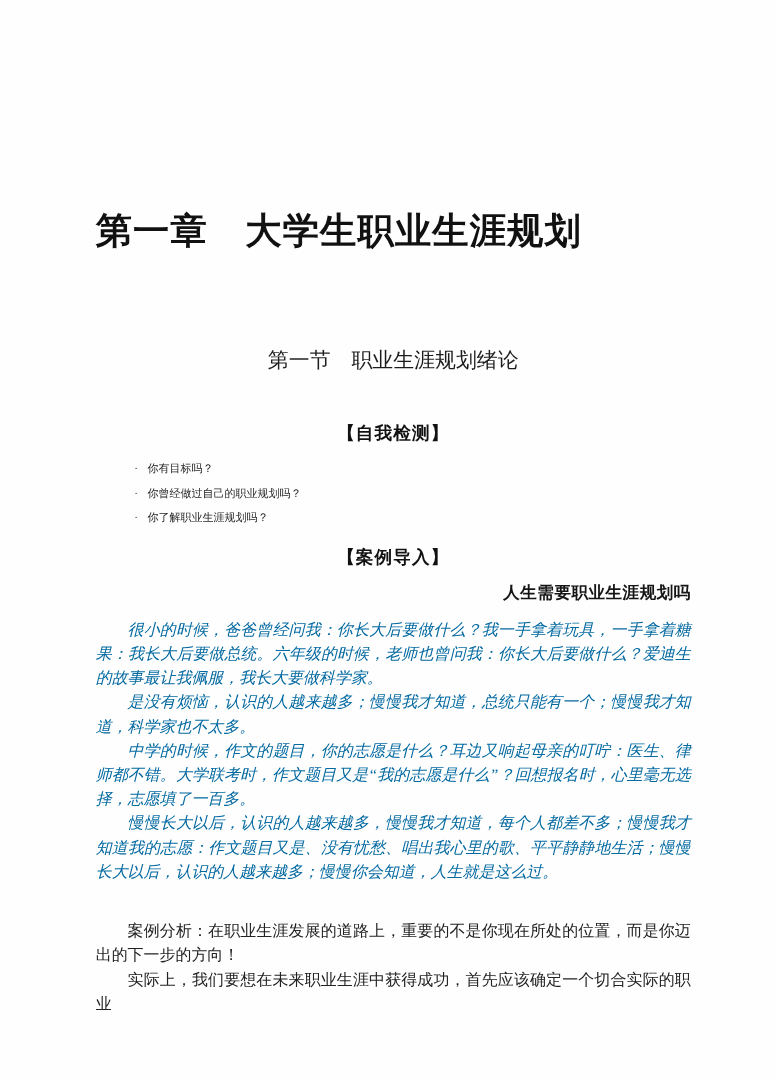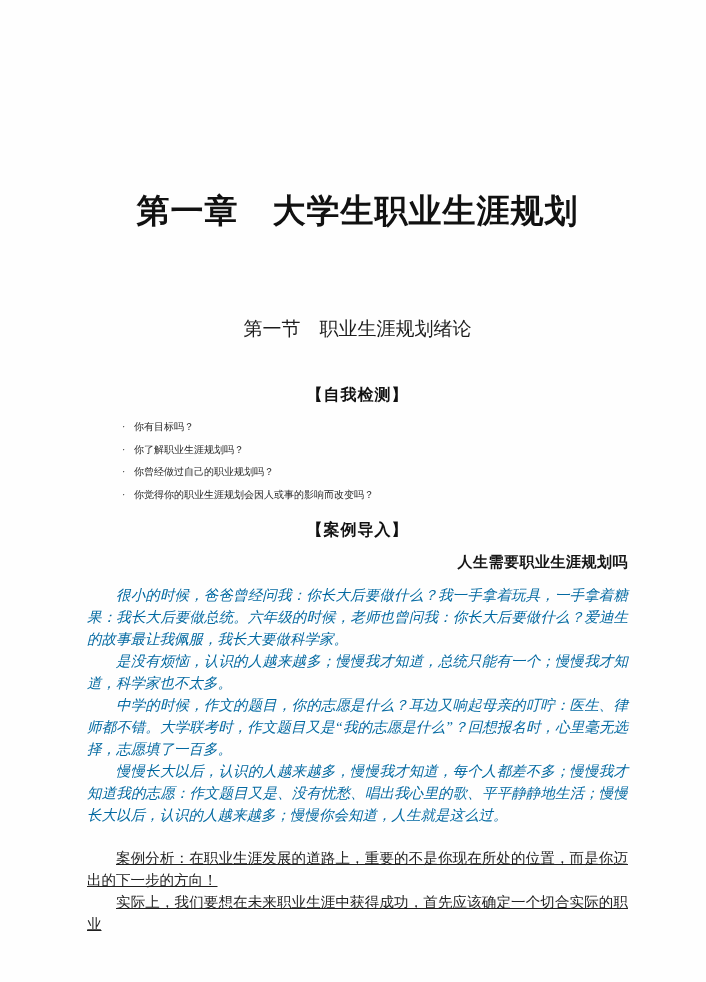--- a/index.html
+++ b/index.html
@@ -17,21 +17,20 @@
     box-sizing: border-box;
     padding: 190px 78px 0 87px;
     font-family: "Liberation Serif", serif;
     overflow: hidden;
   }
   .chapter-title {
     margin: 0;
     font-size: 33px;
     line-height: 42px;
     font-weight: bold;
-    text-align: center;
     letter-spacing: 1px;
     color: #111111;
     font-family: "Liberation Serif", serif;
   }
   .section-title {
     margin: 84px 0 0 0;
     font-size: 19px;
     line-height: 26px;
     font-weight: normal;
     text-align: center;
@@ -84,22 +83,21 @@
     line-height: 22px;
     text-align: justify;
     text-indent: 2em;
     color: #0369a1;
   }
   .case-body p.kaiti {
     font-style: italic;
     font-family: "Liberation Serif", serif;
   }
   .analysis {
-    margin-top: 21px;
-    text-decoration: underline;
+    margin-top: 32px;
   }
   .analysis p {
     font-style: normal;
     color: #222222;
   }
 </style>
 </head>
 <body>
 
 <div class="page">
@@ -108,27 +106,24 @@
 
   <h2 class="section-title">第一节　职业生涯规划绪论</h2>
 
   <div class="block-heading">【自我检测】</div>
 
   <ul class="check-list">
     <li class="check-item">
       <span class="bullet">·</span><span>你有目标吗？</span>
     </li>
     <li class="check-item">
-      <span class="bullet">·</span><span>你了解职业生涯规划吗？</span>
-    </li>
-    <li class="check-item">
       <span class="bullet">·</span><span>你曾经做过自己的职业规划吗？</span>
     </li>
     <li class="check-item">
-      <span class="bullet">·</span><span>你觉得你的职业生涯规划会因人或事的影响而改变吗？</span>
+      <span class="bullet">·</span><span>你了解职业生涯规划吗？</span>
     </li>
   </ul>
 
   <div class="block-heading case-heading">【案例导入】</div>
 
   <div class="case-title">人生需要职业生涯规划吗</div>
 
   <div class="case-body">
     <p class="kaiti">很小的时候，爸爸曾经问我：你长大后要做什么？我一手拿着玩具，一手拿着糖果：我长大后要做总统。六年级的时候，老师也曾问我：你长大后要做什么？爱迪生的故事最让我佩服，我长大要做科学家。</p>
     <p class="kaiti">是没有烦恼，认识的人越来越多；慢慢我才知道，总统只能有一个；慢慢我才知道，科学家也不太多。</p>

